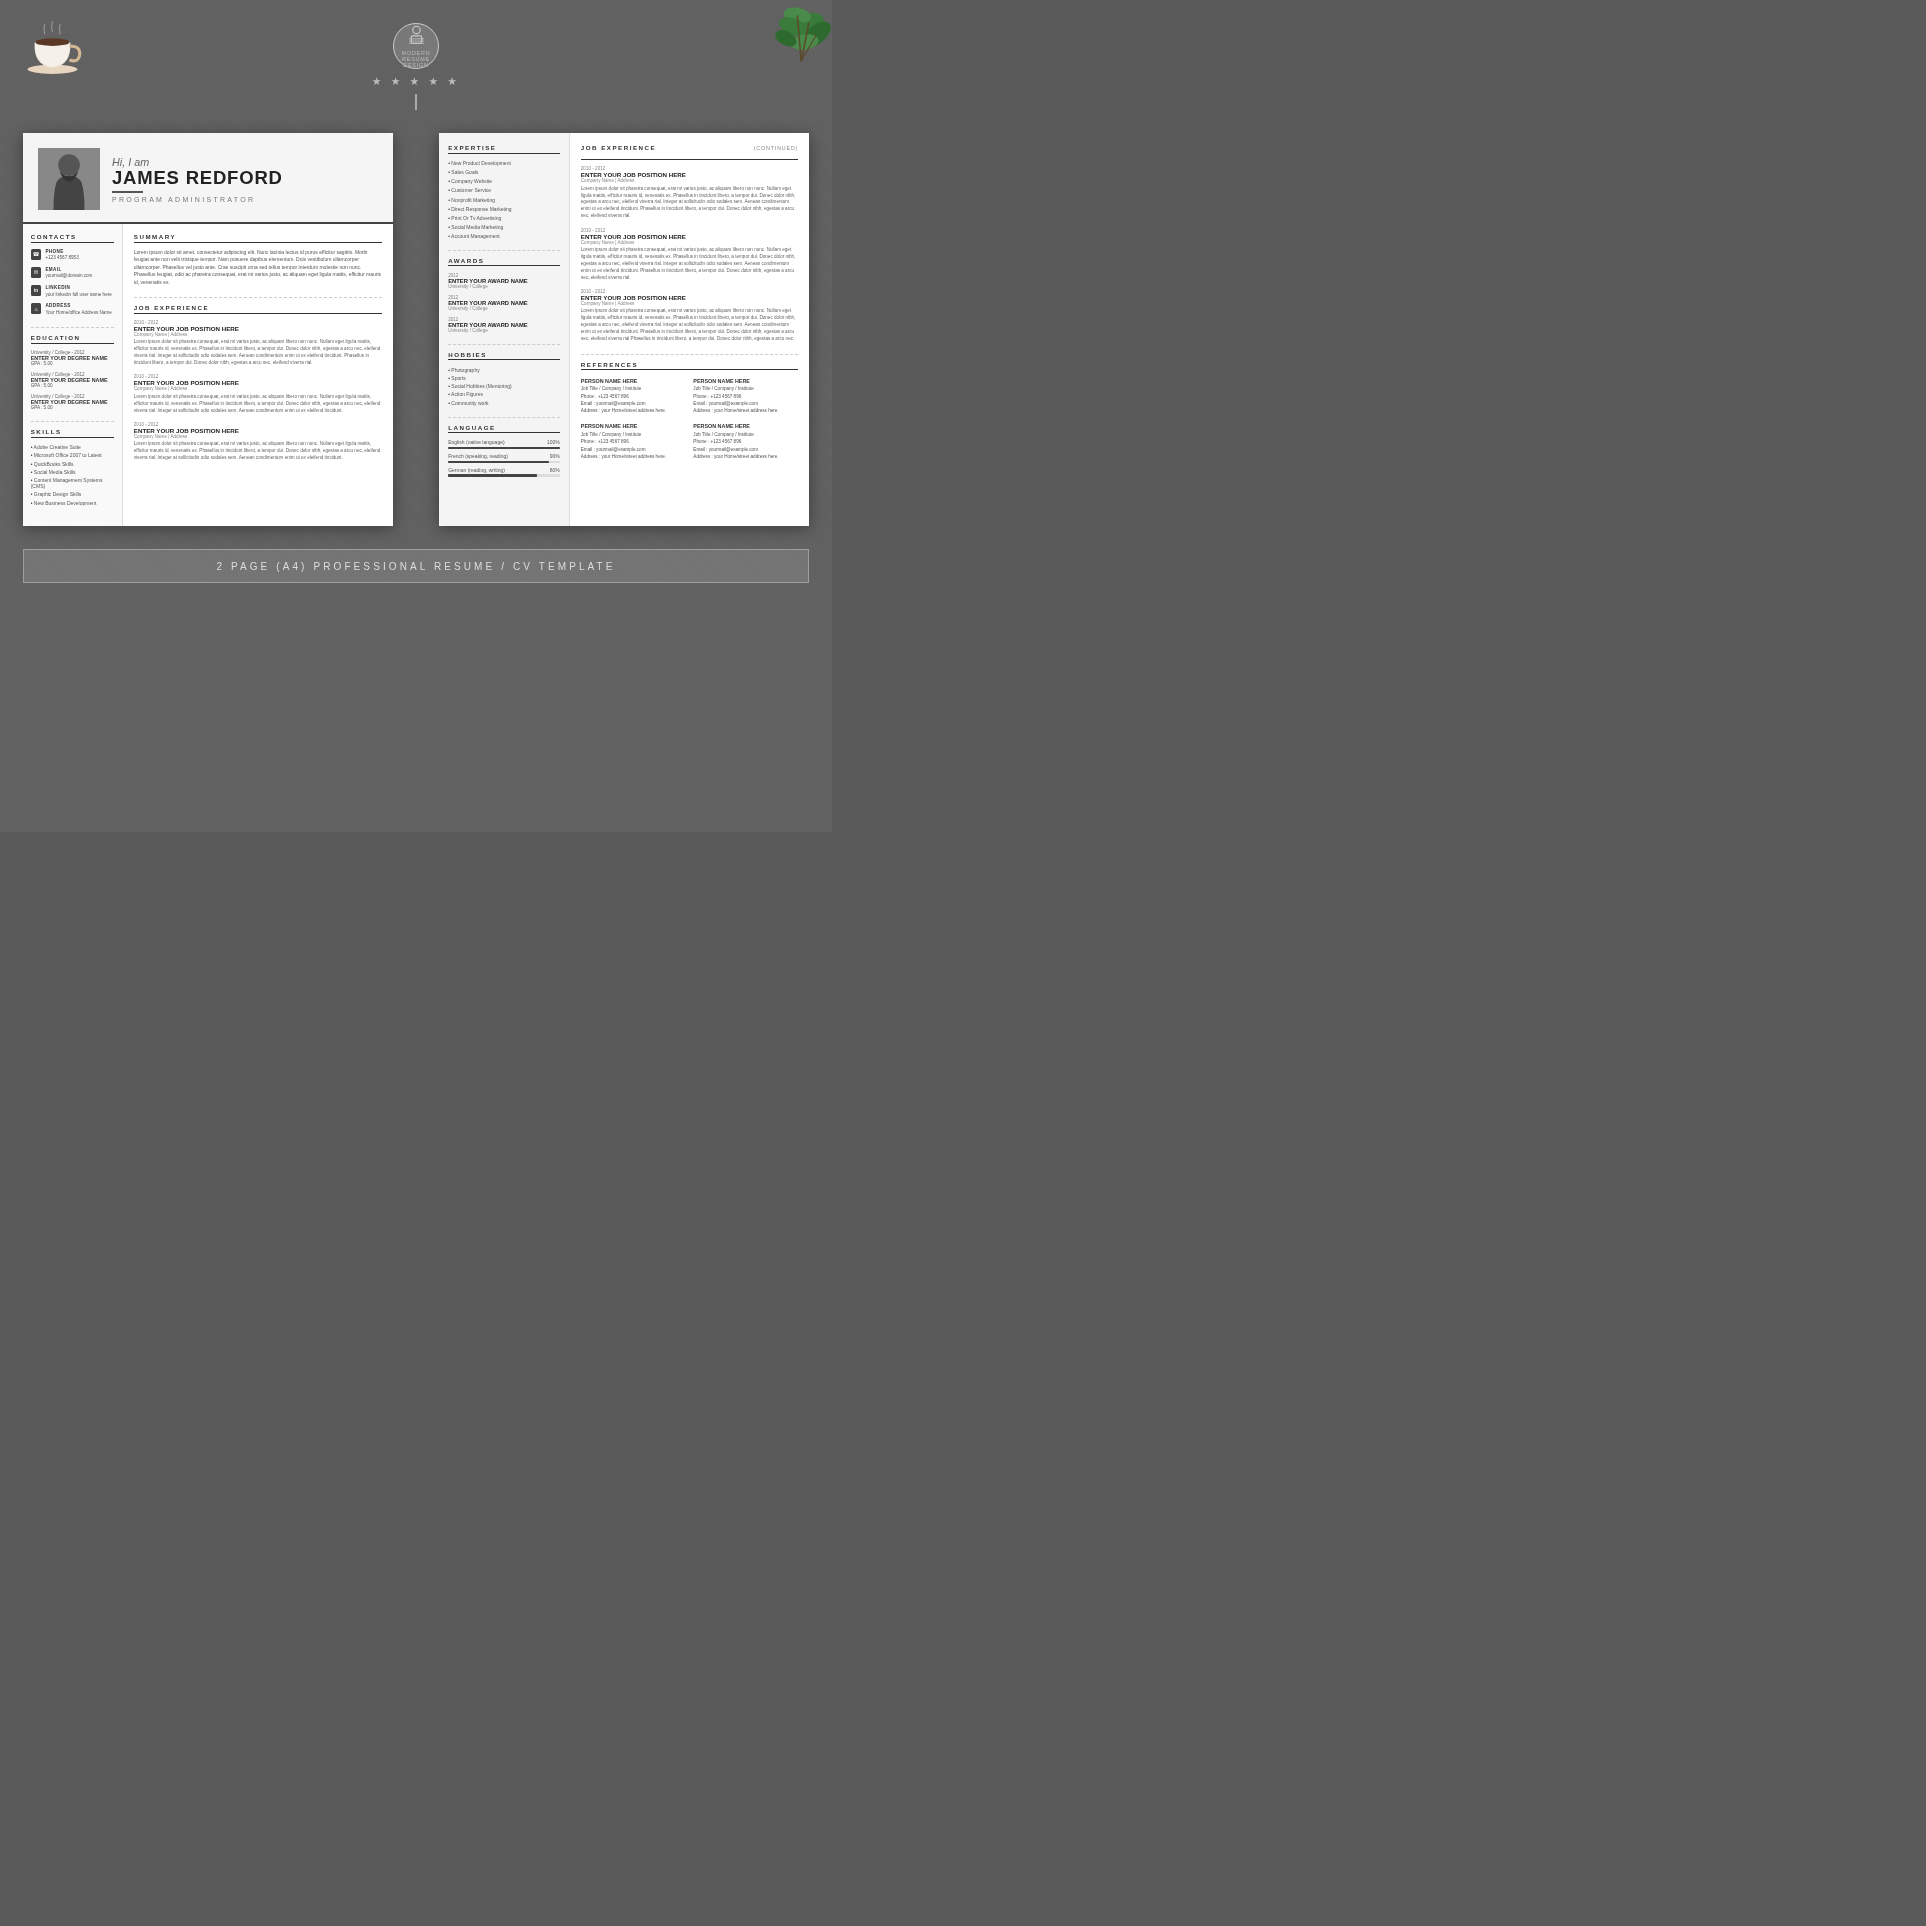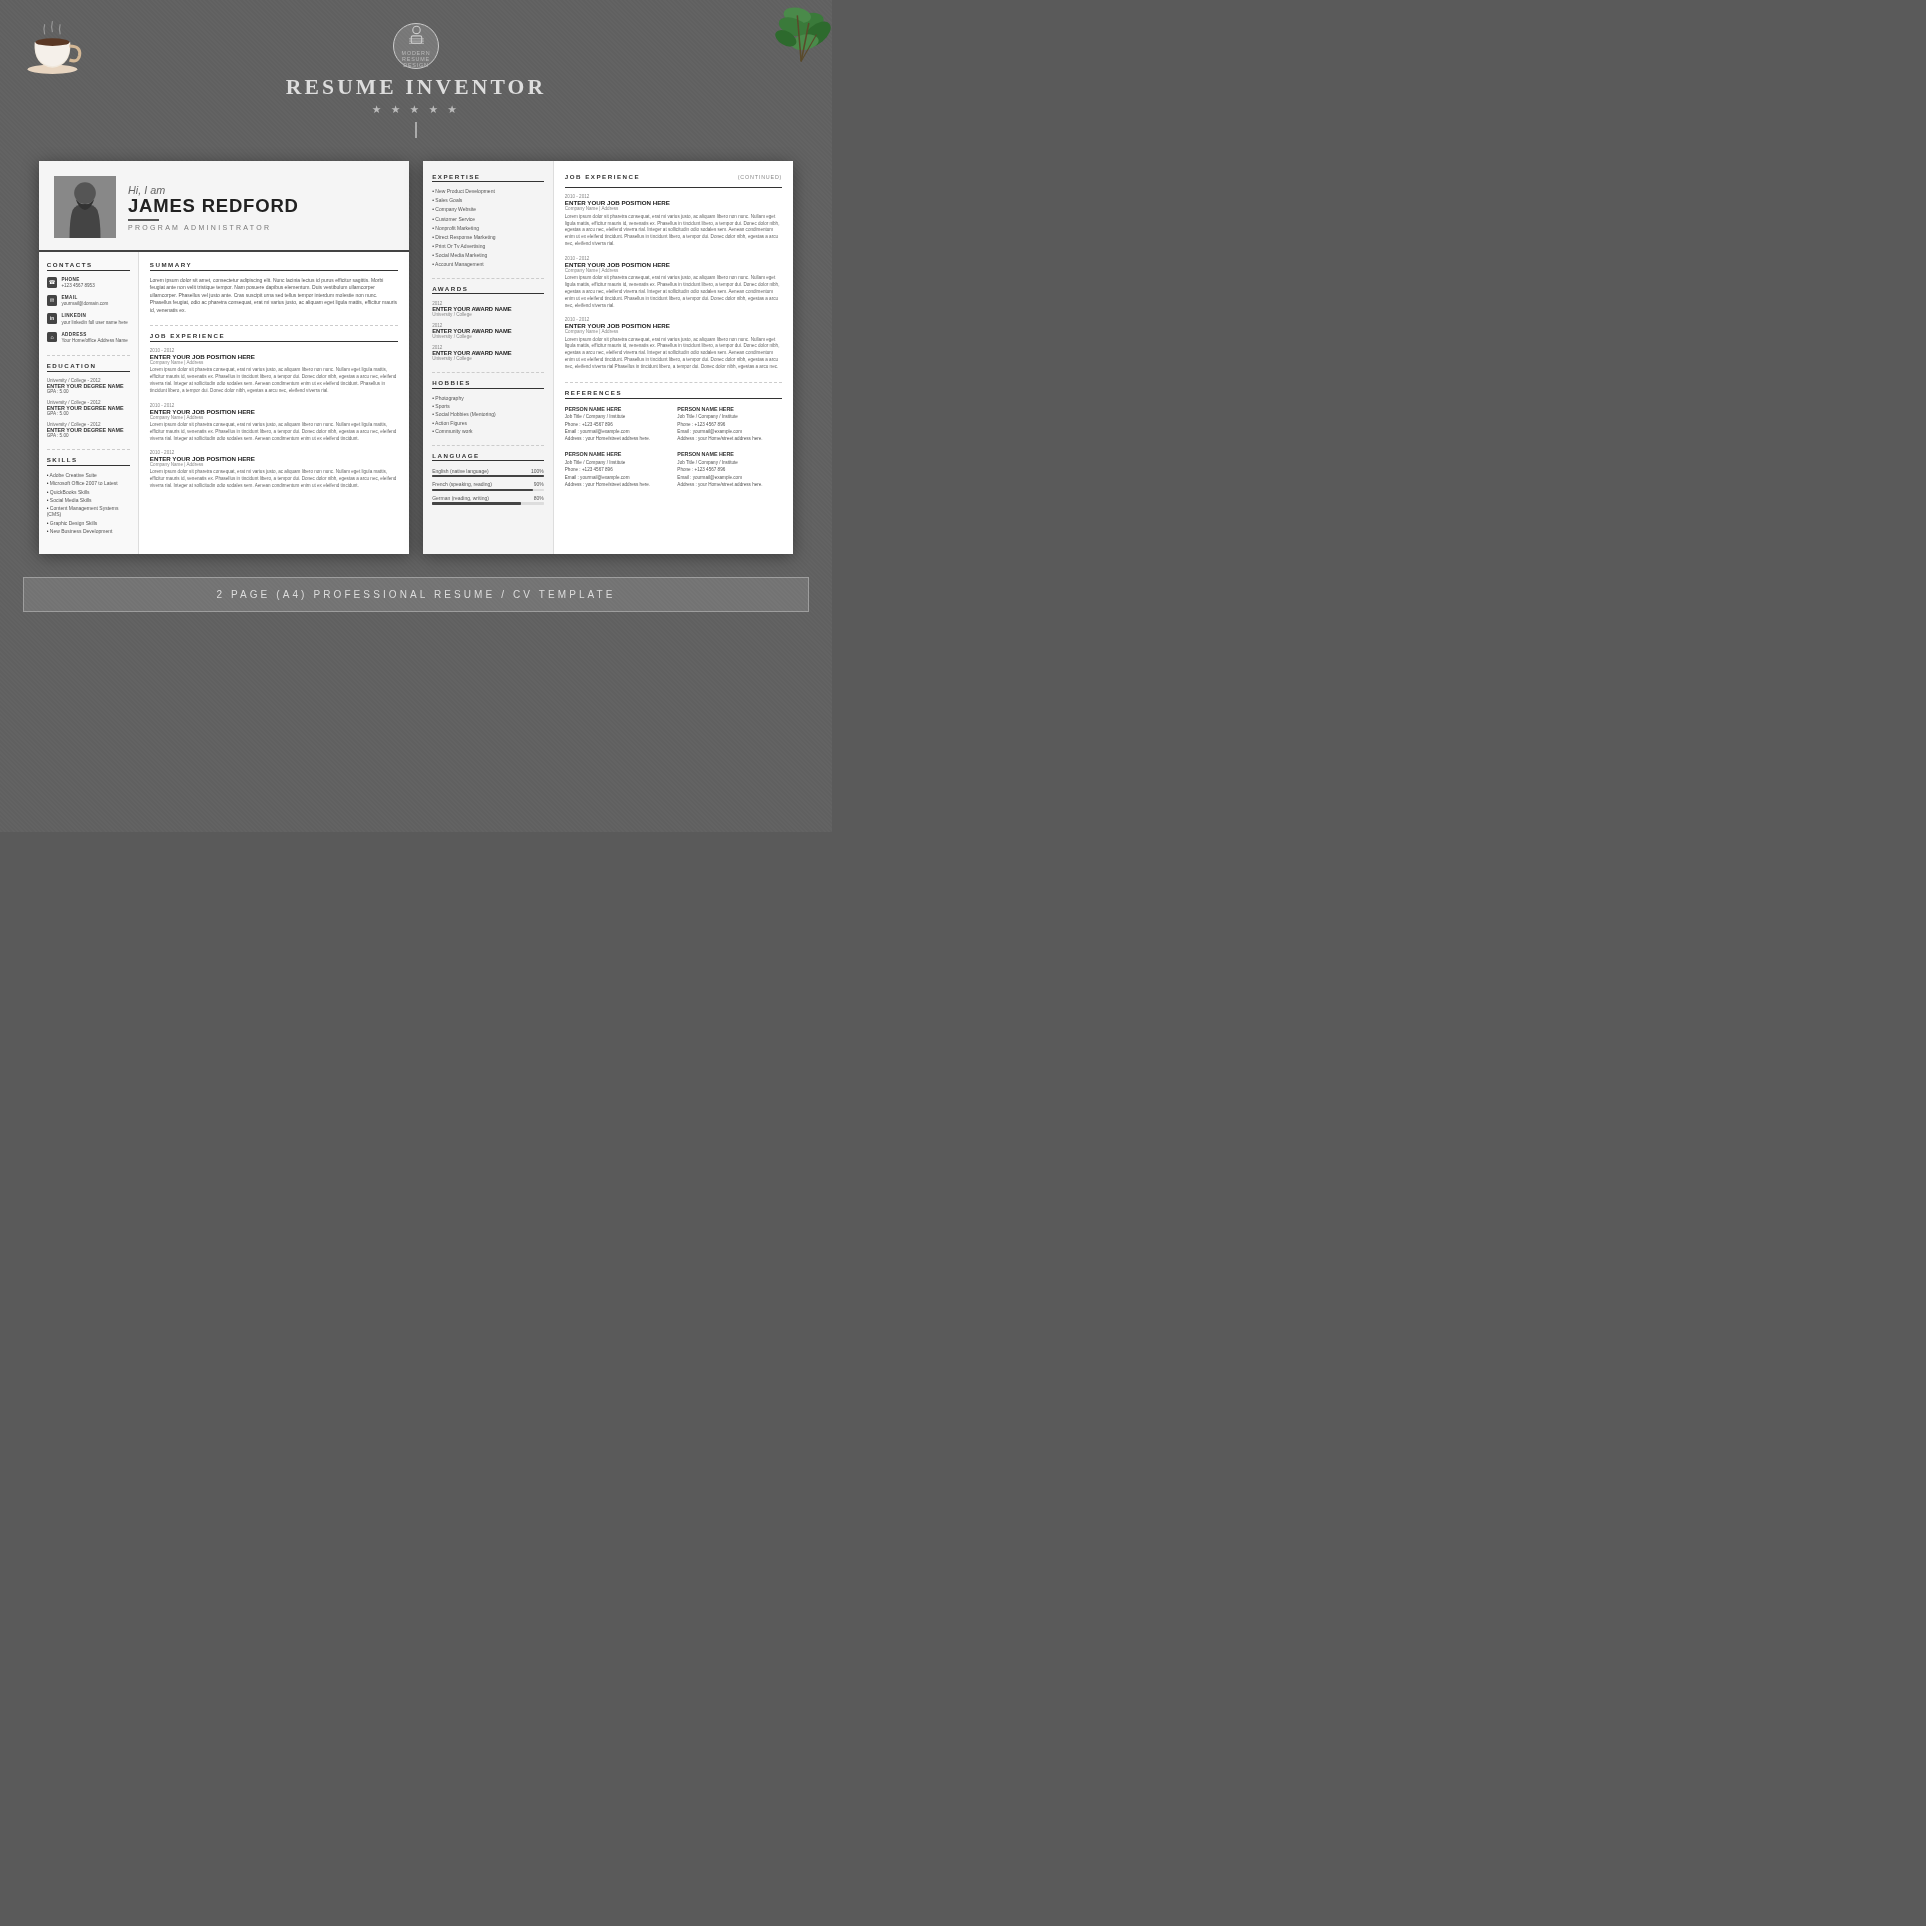--- a/index.html
+++ b/index.html
@@ -95,21 +95,21 @@
       margin: 6.2px auto 0 auto;
     }
 
     
     .pages-container {
       display: flex;
       gap: 14px;
       padding: 7.7px 23px 15.4px 23px;
       position: relative;
       z-index: 10;
-      justify-content: center;
+      justify-content: space-between;
     }
 
     
     .resume-page {
       background: #fff;
       box-shadow: 0 3.1px 15.4px rgba(0,0,0,0.4);
       flex: 1;
       max-width: 370px;
     }
 
@@ -508,21 +508,20 @@
   <div class="logo-circle">
     <svg width="23" height="27" viewBox="0 0 30 35">
       <circle cx="15" cy="8" r="5" fill="none" stroke="#ccc" stroke-width="1.5"></circle>
       <rect x="8" y="16" width="14" height="10" rx="2" fill="none" stroke="#ccc" stroke-width="1.5"></rect>
       <line x1="5" y1="20" x2="25" y2="20" stroke="#ccc" stroke-width="1"></line>
       <line x1="5" y1="23" x2="25" y2="23" stroke="#ccc" stroke-width="1"></line>
       <line x1="5" y1="26" x2="25" y2="26" stroke="#ccc" stroke-width="1"></line>
     </svg>
     <div class="logo-subtitle">Modern Resume Design</div>
   </div>
-  <div class="brand-title">RESUME INVENTOR</div>
   <div class="stars-row">★ ★ ★ ★ ★</div>
   <div class="header-divider"></div>
 </div>
 
 <div class="pages-container">
 
   <div class="resume-page">
 
     <div class="page1-header">
       <div class="profile-photo">

